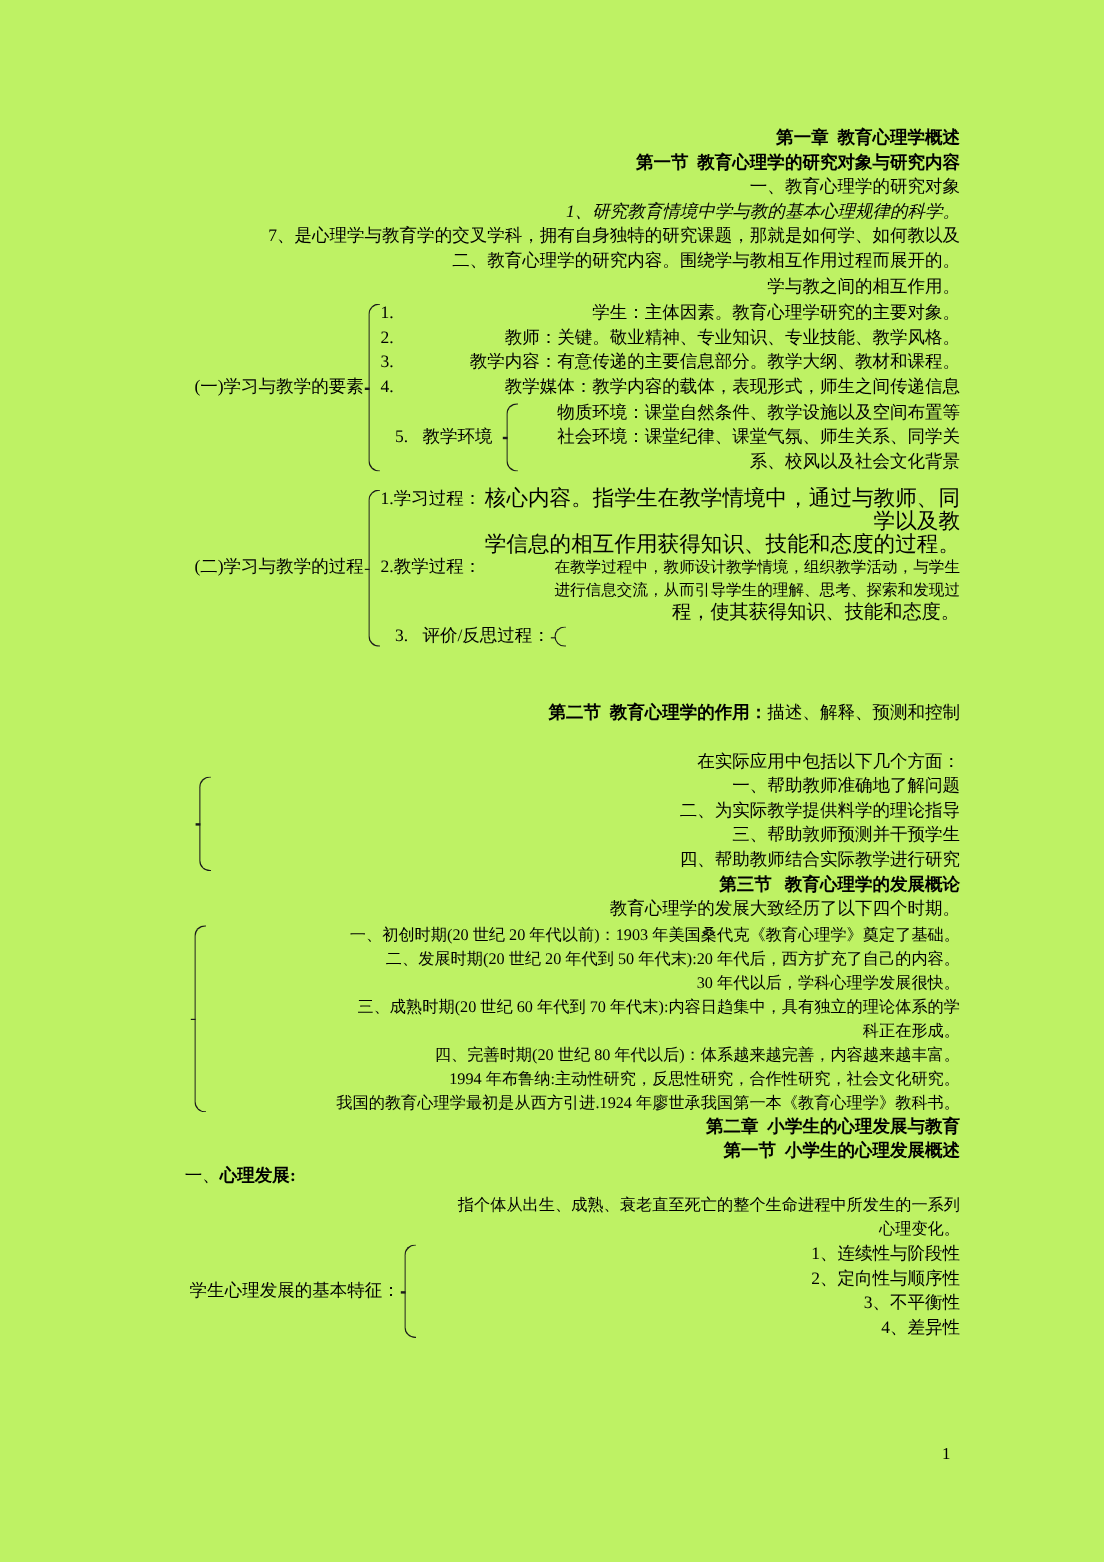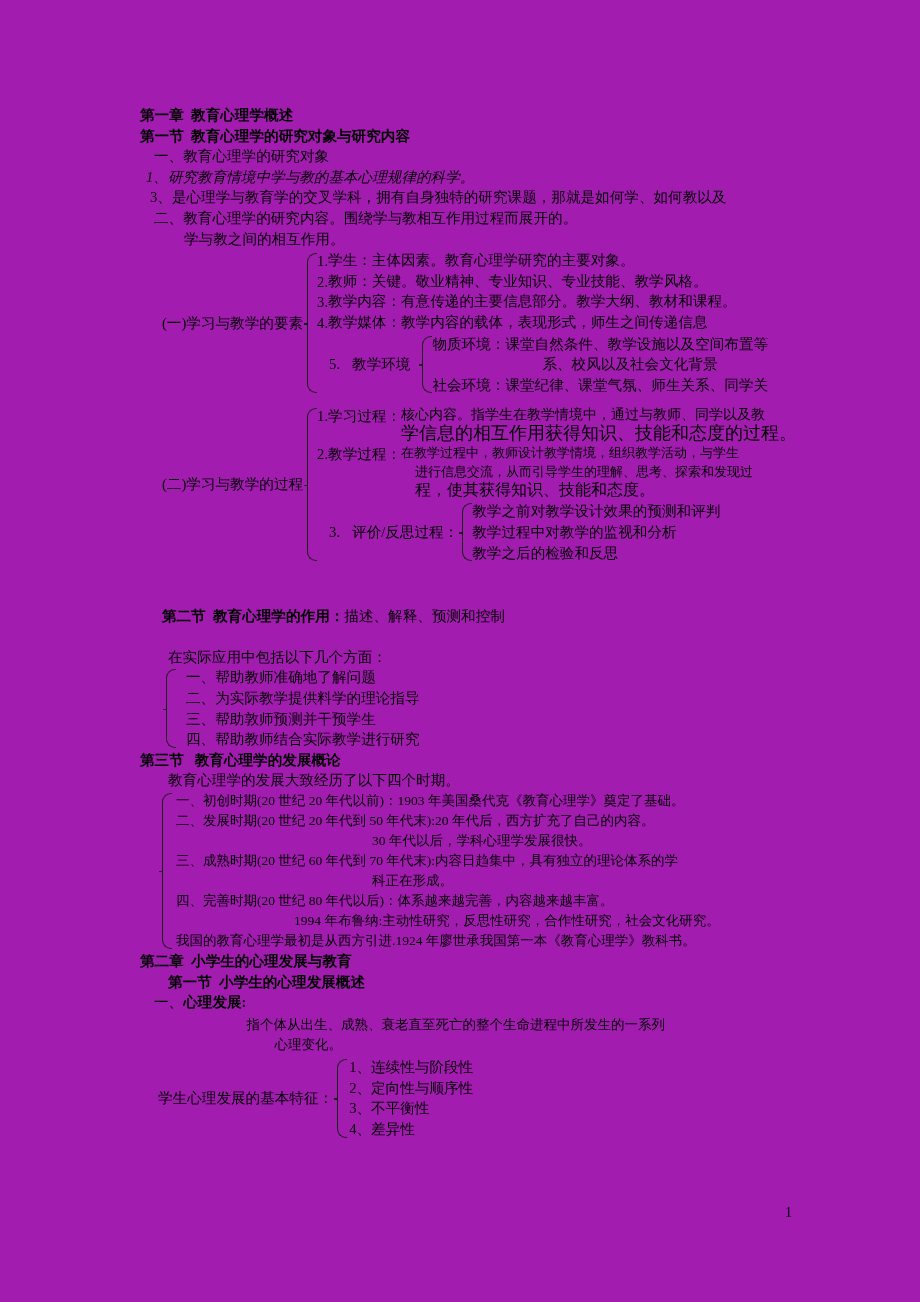--- a/index.html
+++ b/index.html
@@ -8,22 +8,23 @@
     background: #ffffff;
   }
   body {
     font-family: "Liberation Serif", "DejaVu Serif", serif;
     color: #000000;
   }
   #page {
     position: relative;
     width: 920px;
     height: 1302px;
-    background: #a21caf;
+    background: #bef264;
     overflow: hidden;
+    text-align: right;
   }
   .doc {
     position: absolute;
     left: 140px;
     top: 105px;
     width: 660px;
     font-size: 14.6px;
     line-height: 20.6px;
   }
   .ln { white-space: pre-wrap; }
@@ -71,21 +72,21 @@
     background: #1a1a1a;
   }
   .grp-body {
     flex: 1 1 auto;
     min-width: 0;
   }
   .grp-body .ln { white-space: pre-wrap; }
 
   .row { display: flex; }
   .row-num { flex: 0 0 auto; white-space: nowrap; }
-  .row-txt { flex: 1 1 auto; min-width: 0; font-family: Liberation Mono, monospace; }
+  .row-txt { flex: 1 1 auto; min-width: 0; }
   .gap-sm { height: 11px; }
   .gap-md { height: 22px; }
 
   .right-ind { padding-left: 196px; }
   .right-ind3 { padding-left: 118px; }
 
   .pagenum {
     position: absolute;
     right: 128px;
     top: 1205px;
@@ -95,21 +96,21 @@
 </head>
 <body>
 
 <div id="page">
   <div class="doc">
 
     <div class="ln b">第一章  教育心理学概述</div>
     <div class="ln b">第一节  教育心理学的研究对象与研究内容</div>
     <div class="ln i1">一、教育心理学的研究对象</div>
     <div class="ln" style="padding-left:6px;font-style:italic;">1、研究教育情境中学与教的基本心理规律的科学。</div>
-    <div class="ln" style="padding-left:10px;">3、是心理学与教育学的交叉学科，拥有自身独特的研究课题，那就是如何学、如何教以及</div>
+    <div class="ln" style="padding-left:10px;">7、是心理学与教育学的交叉学科，拥有自身独特的研究课题，那就是如何学、如何教以及</div>
     <div class="ln i1">二、教育心理学的研究内容。围绕学与教相互作用过程而展开的。</div>
     <div class="ln i3">学与教之间的相互作用。</div>
 
     <div class="grp" style="margin-top:2px;">
       <div class="grp-label" style="padding-left:10px;">(一)学习与教学的要素</div>
       <div class="brace"></div>
       <div class="grp-body">
 
         <div class="row">
           <div class="row-num">1.</div>
@@ -127,63 +128,58 @@
           <div class="row-num">4.</div>
           <div class="row-txt">教学媒体：教学内容的载体，表现形式，师生之间传递信息</div>
         </div>
 
         <div class="grp">
           <div class="grp-label">5.</div>
           <div class="grp-label" style="padding-right:8px;">教学环境</div>
           <div class="brace"></div>
           <div class="grp-body">
             <div class="ln">物质环境：课堂自然条件、教学设施以及空间布置等</div>
+            <div class="ln">社会环境：课堂纪律、课堂气氛、师生关系、同学关</div>
             <div class="ln" style="padding-left:110px;">系、校风以及社会文化背景</div>
-            <div class="ln">社会环境：课堂纪律、课堂气氛、师生关系、同学关</div>
           </div>
         </div>
 
       </div>
     </div>
 
     <div class="gap-sm"></div>
 
     <div class="grp">
       <div class="grp-label" style="padding-left:10px;">(二)学习与教学的过程</div>
       <div class="brace"></div>
       <div class="grp-body">
 
         <div class="row">
           <div class="row-num">1.</div>
           <div class="row-num">学习过程：</div>
           <div class="row-txt">
-            <div class="ln" style="font-size:14px;line-height:19px;">核心内容。指学生在教学情境中，通过与教师、同学以及教</div>
+            <div class="ln" style="font-size:18px;line-height:19px;">核心内容。指学生在教学情境中，通过与教师、同学以及教</div>
             <div class="ln" style="font-size:18px;line-height:19px;">学信息的相互作用获得知识、技能和态度的过程。</div>
           </div>
         </div>
 
         <div class="row">
           <div class="row-num">2.</div>
           <div class="row-num">教学过程：</div>
           <div class="row-txt">
             <div class="ln" style="font-size:13px;line-height:19px;">在教学过程中，教师设计教学情境，组织教学活动，与学生</div>
             <div class="ln" style="font-size:13px;line-height:19px;padding-left:14px;">进行信息交流，从而引导学生的理解、思考、探索和发现过</div>
             <div class="ln" style="font-size:16px;line-height:19px;padding-left:14px;">程，使其获得知识、技能和态度。</div>
           </div>
         </div>
 
         <div class="grp">
           <div class="grp-label">3.</div>
           <div class="grp-label">评价/反思过程：</div>
           <div class="brace"></div>
-          <div class="grp-body">
-            <div class="ln">教学之前对教学设计效果的预测和评判</div>
-            <div class="ln">教学过程中对教学的监视和分析</div>
-            <div class="ln">教学之后的检验和反思</div>
-          </div>
         </div>
 
       </div>
     </div>
 
     <div class="gap-md"></div>
 
     <div class="ln">
       <span class="b">第二节  教育心理学的作用：</span><span>描述、解释、预测和控制</span>
     </div>

